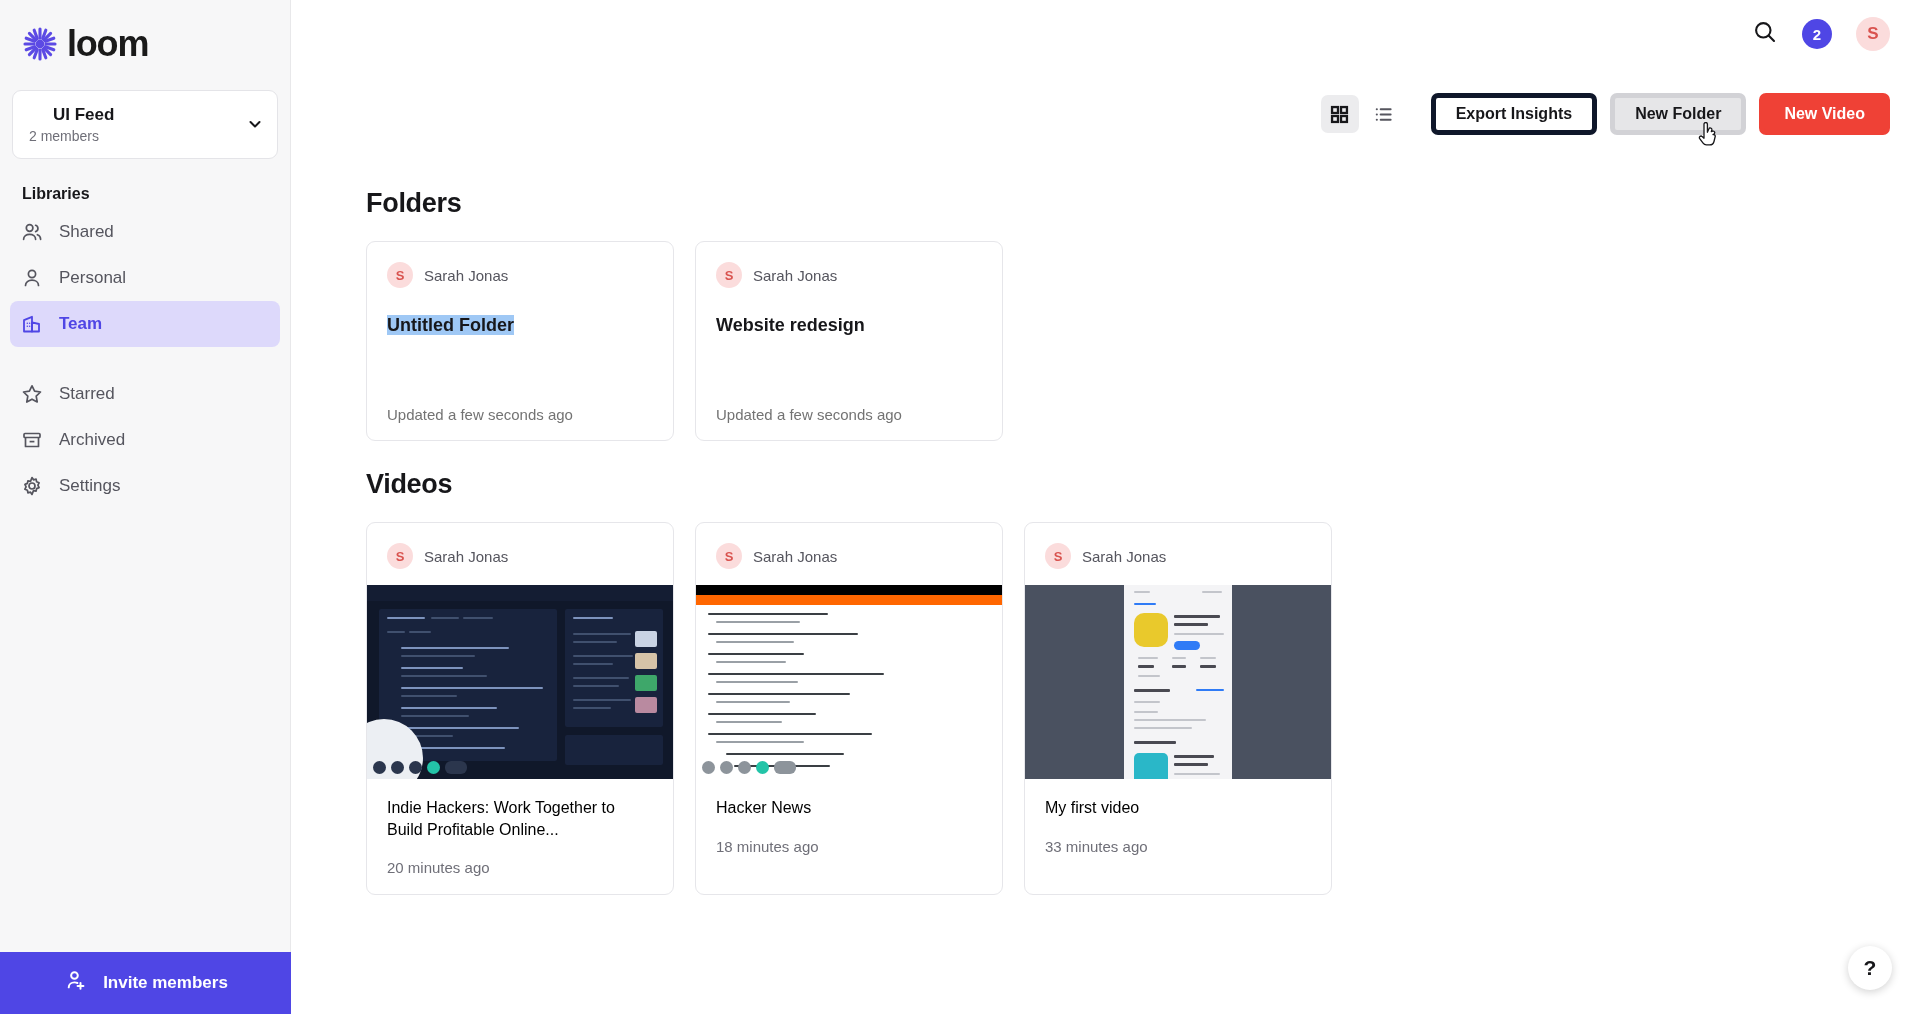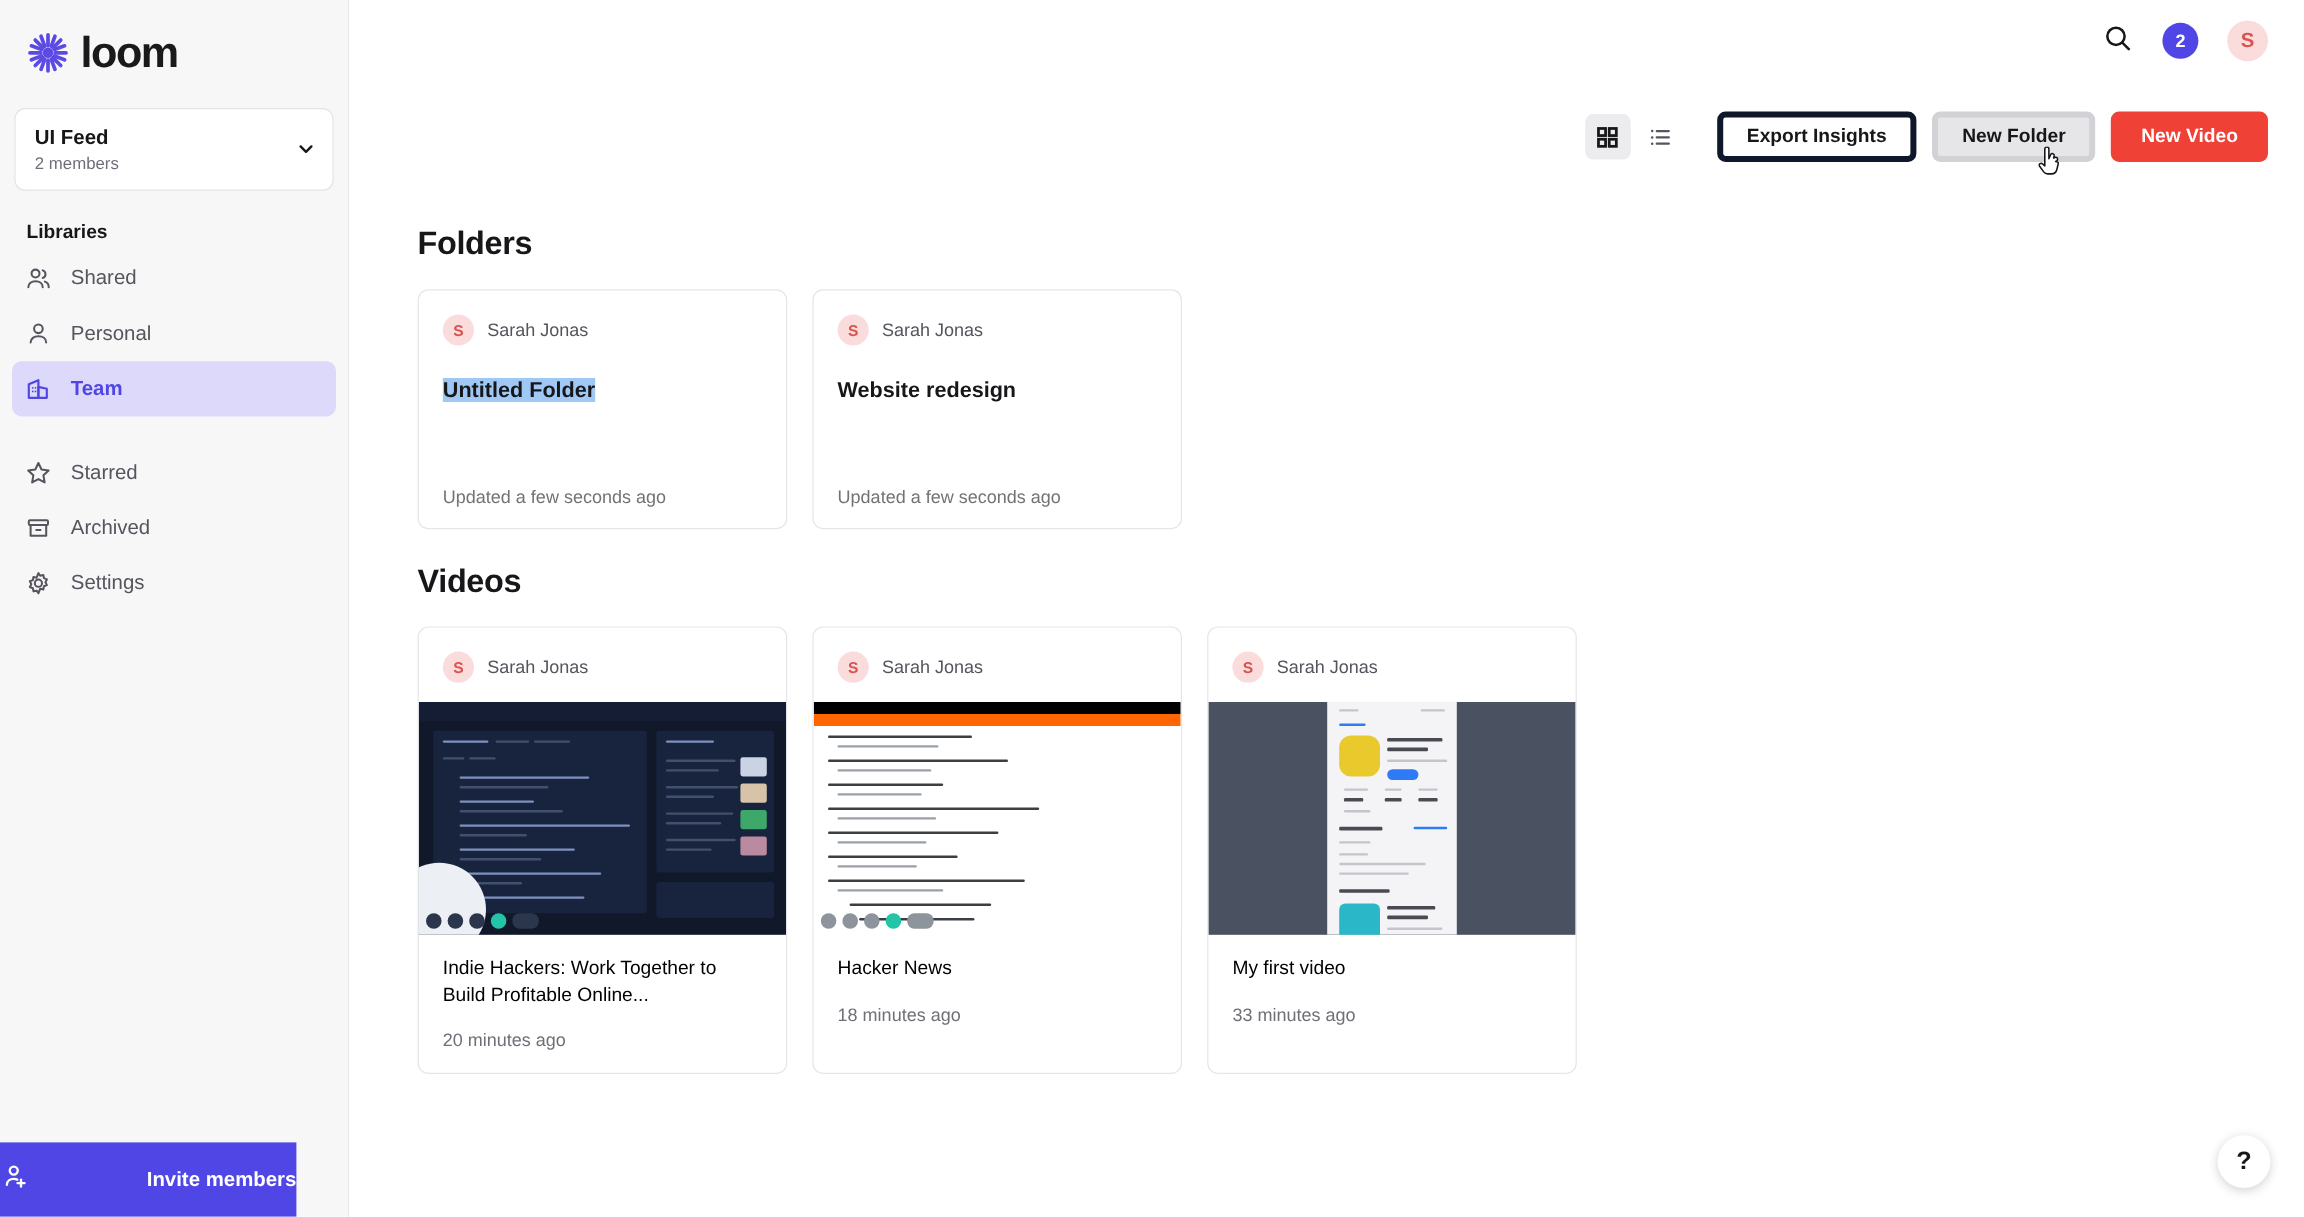--- a/index.html
+++ b/index.html
@@ -1,56 +1,56 @@
 <!DOCTYPE html>
 <html><head>
 <meta charset="utf-8">
 <style>
   * { box-sizing: border-box; margin: 0; padding: 0; }
   html, body {
     width: 1920px; height: 1014px;
     font-family: "Liberation Sans", sans-serif;
     background: #ffffff; overflow: hidden;
   }
-  #app { display: flex; width: 1920px; height: 1014px; position: relative; }
+  #app { display: flex; width: 1920px; height: 1014px; position: relative; gap: 18px; }
 
   
   #sidebar {
     width: 291px; height: 1014px; flex: 0 0 291px;
     background: #f7f7f8; border-right: 1px solid #e8e8ea;
     display: flex; flex-direction: column; position: relative;
   }
   .logo-row { display: flex; align-items: center; gap: 9px; padding: 20px 0 0 22px; height: 68px; }
   .logo-mark { width: 36px; height: 36px; position: relative; flex: 0 0 36px; }
   .logo-word { font-size: 36px; font-weight: 700; color: #1a1a1a; letter-spacing: -1.2px; line-height: 1; }
 
   .workspace-card {
     margin: 22px 12px 0 12px; background: #ffffff; border: 1px solid #e4e4e8;
     border-radius: 9px; padding: 13px 14px 14px 16px;
     display: flex; align-items: center; justify-content: space-between;
   }
-  .ws-name { font-size: 17px; font-weight: 700; color: #17171a; line-height: 1.25; }
+  .ws-name { font-size: 17px; font-weight: 700; color: #17171a; line-height: 1.25; margin-left: 24px; }
   .ws-members { font-size: 14px; color: #6f6f78; margin-top: 3px; }
   .chev { width: 16px; height: 16px; flex: 0 0 16px; }
 
   .section-label { font-size: 16px; font-weight: 700; color: #17171a; padding: 26px 0 6px 22px; }
 
   .nav-item {
     display: flex; align-items: center; gap: 16px;
     height: 46px; margin: 0 10px; padding-left: 11px;
     border-radius: 8px; color: #55555e; font-size: 17px;
   }
   .nav-item .ic { width: 22px; height: 22px; flex: 0 0 22px; display: flex; align-items: center; justify-content: center; }
   .nav-item.active { background: #ddd9fb; color: #4f46e5; font-weight: 600; }
   .nav-gap { height: 24px; }
 
   .invite-btn {
-    position: absolute; left: 0; bottom: 0; width: 247px; height: 62px;
+    position: absolute; left: 0; bottom: 0; width: 291px; height: 62px;
     background: #4f46e5; color: #fff; display: flex; align-items: center;
-    justify-content: space-between; gap: 15px; font-size: 17px; font-weight: 700;
+    justify-content: center; gap: 15px; font-size: 17px; font-weight: 700;
   }
 
   
   #main { flex: 1; height: 1014px; position: relative; background: #fff; overflow: hidden; }
 
   .topbar { height: 68px; display: flex; align-items: center; justify-content: flex-end; padding-right: 30px; gap: 24px; }
   .badge-count {
     width: 30px; height: 30px; border-radius: 50%; background: #4f46e5; color: #fff;
     font-size: 15px; font-weight: 600; display: flex; align-items: center; justify-content: center;
   }

